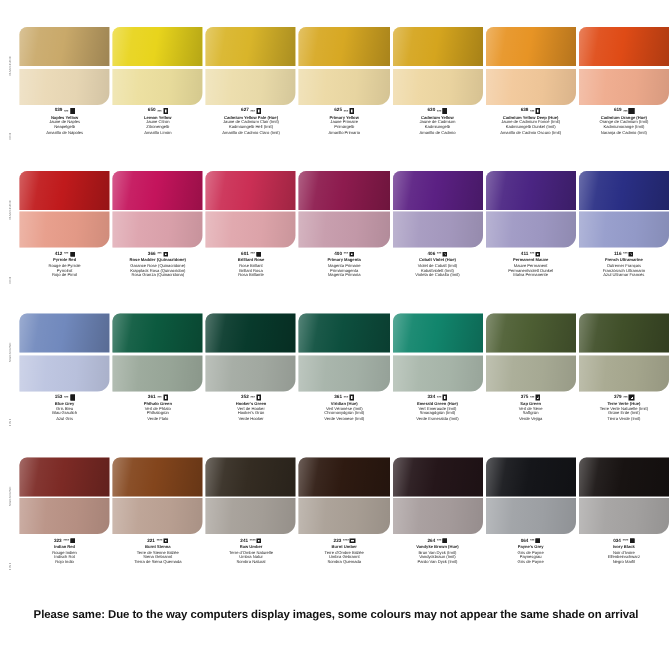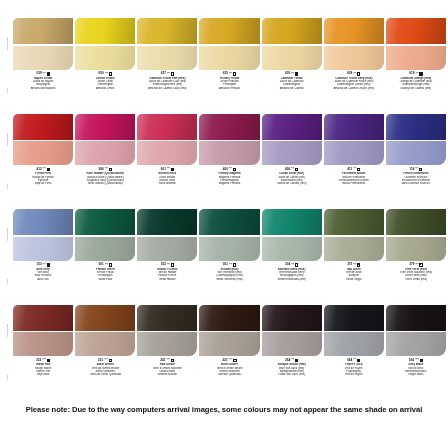--- a/index.html
+++ b/index.html
@@ -715,13 +715,13 @@
               <div class="nm en">Ivory Black</div>
               <div class="nm ">Noir d'Ivoire</div>
               <div class="nm ">Elfenbeinschwarz</div>
               <div class="nm ">Negro Marfil</div>
             </div>
           </div>
         </div>
       </div>
     </div>
   </div>
-<div id="note">Please note: Due to the way computers arrival images, some colours may not appear the same shade on arrival</div>
+<div id="note">Please same: Due to the way computers display images, some colours may not appear the same shade on arrival</div>
 
 </body></html>

